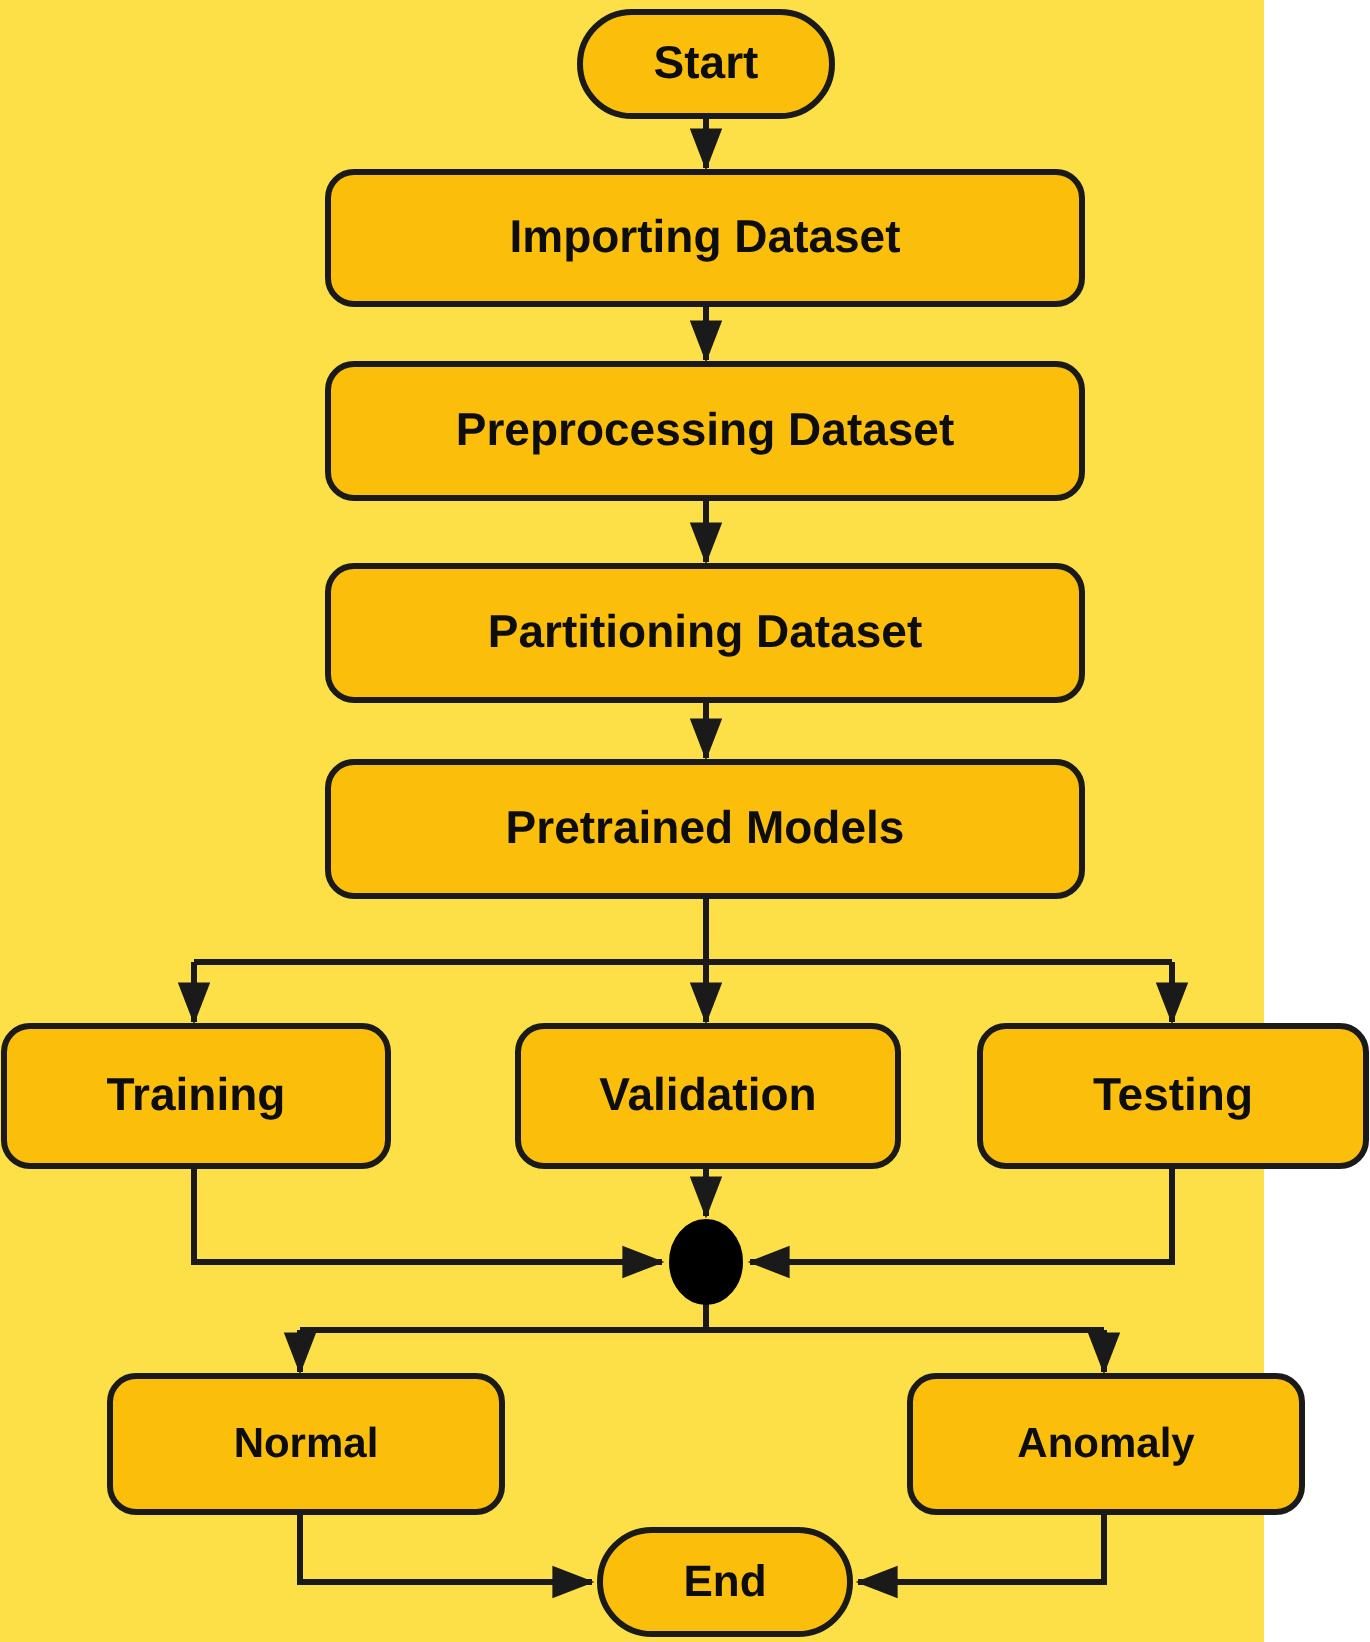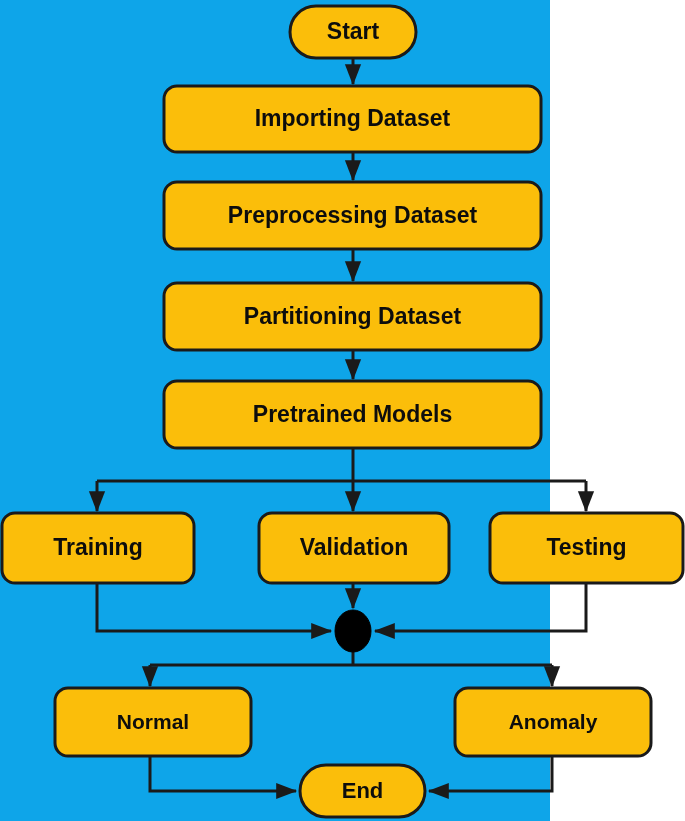--- a/index.html
+++ b/index.html
@@ -8,23 +8,23 @@
     background: #ffffff;
   }
   body {
     width: 685px;
     height: 821px;
     font-family: "Liberation Sans", sans-serif;
     overflow: hidden;
   }
   #flowchart-root {
     position: relative;
-    width: 550px;
+    width: 632px;
     height: 821px;
-    background: #0ea5e9;
+    background: #fde047;
   }
   svg.diagram {
     display: block;
     width: 685px;
     height: 821px;
   }
   .node-shape {
     stroke-linejoin: round;
   }
   .node-label {

